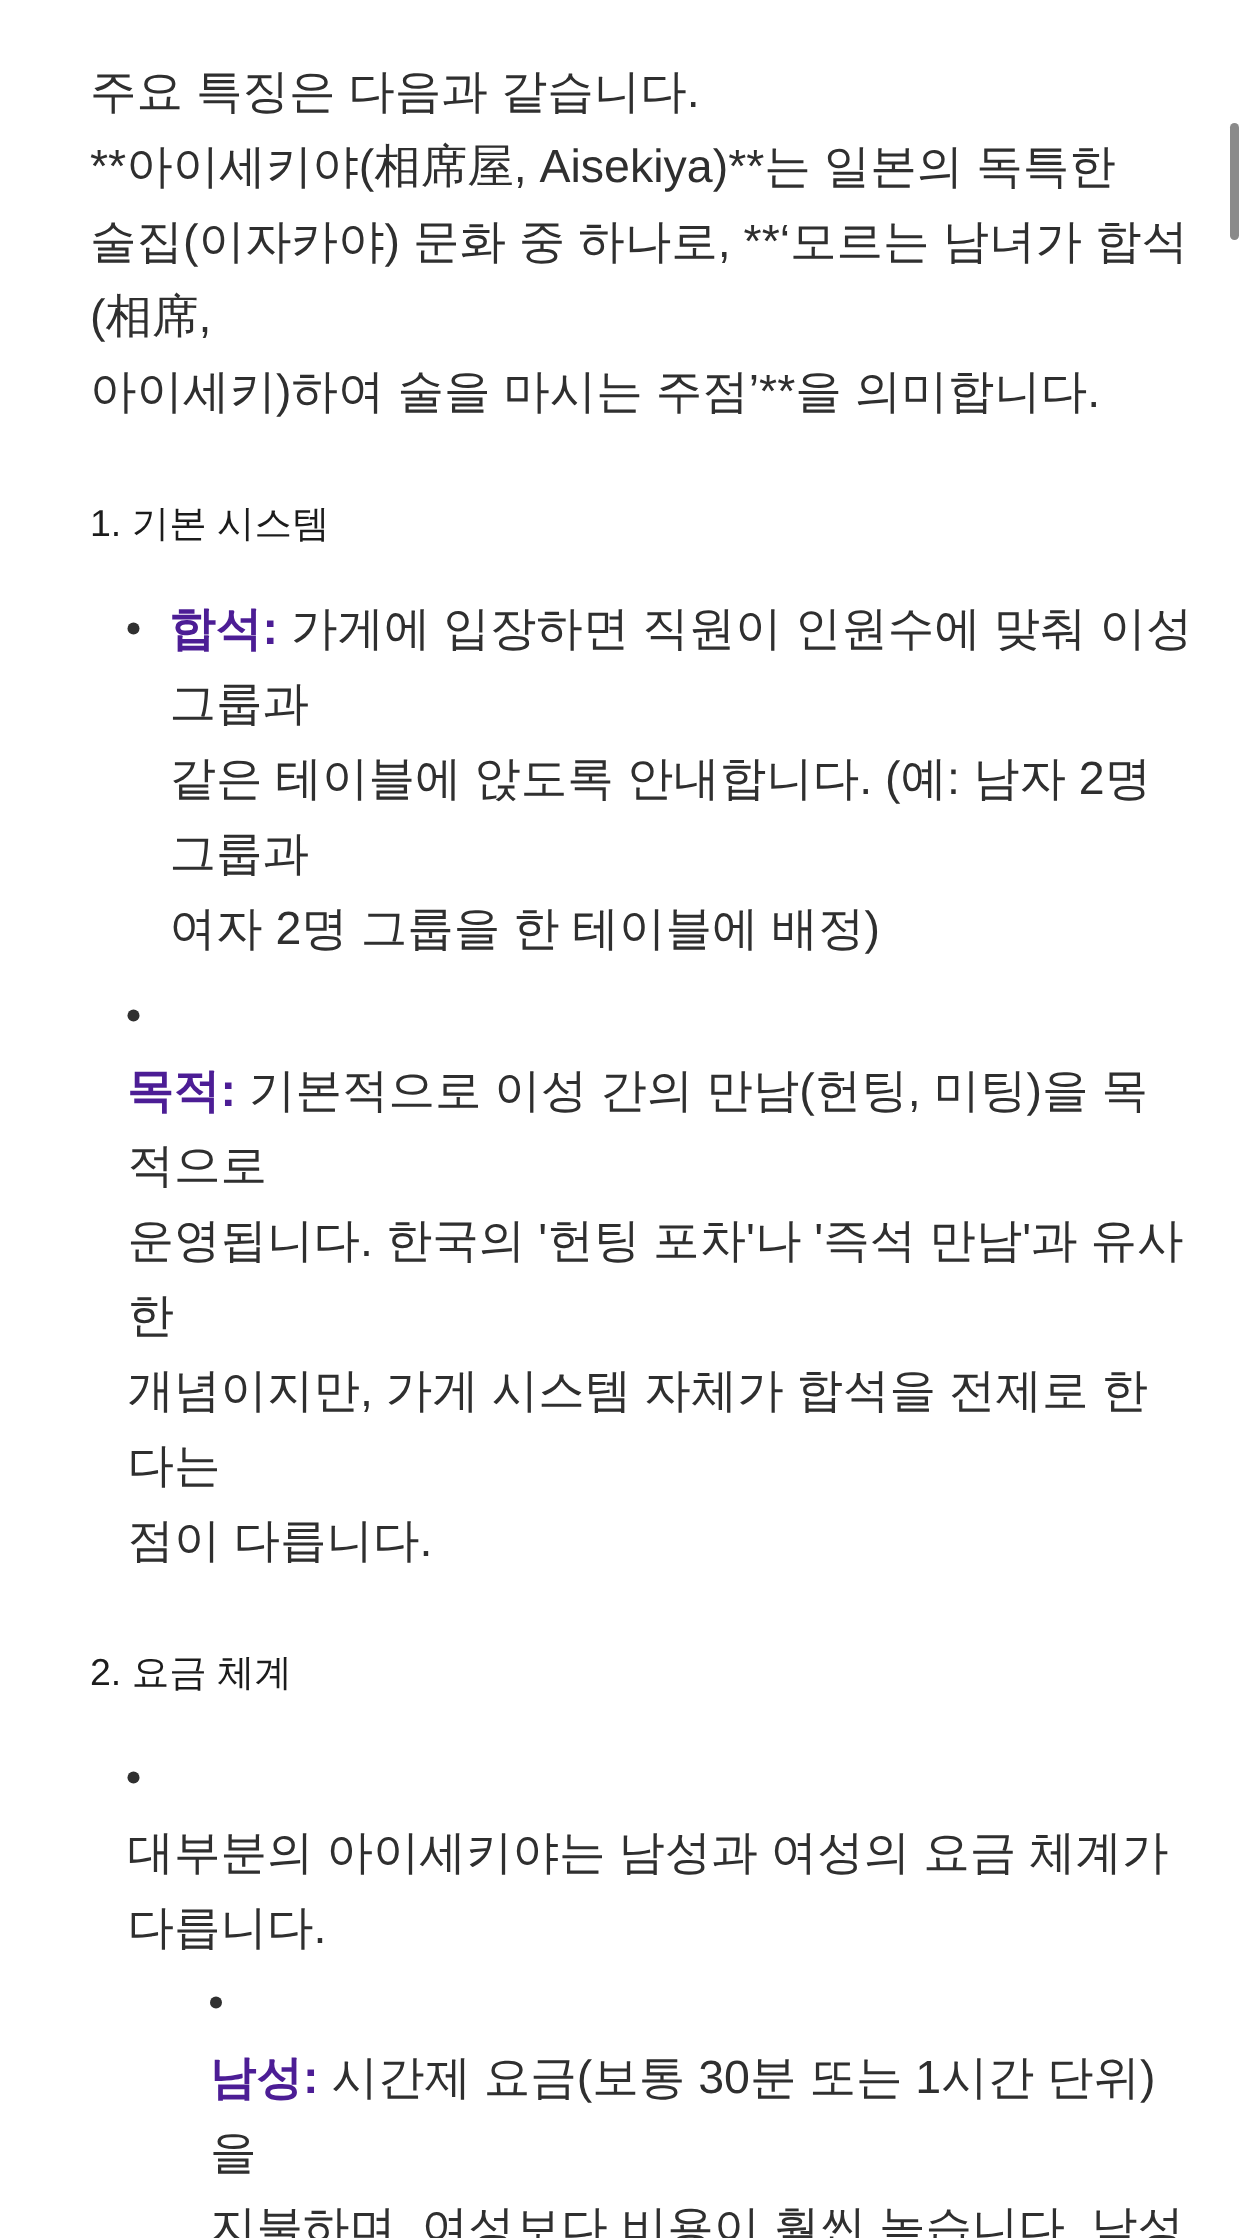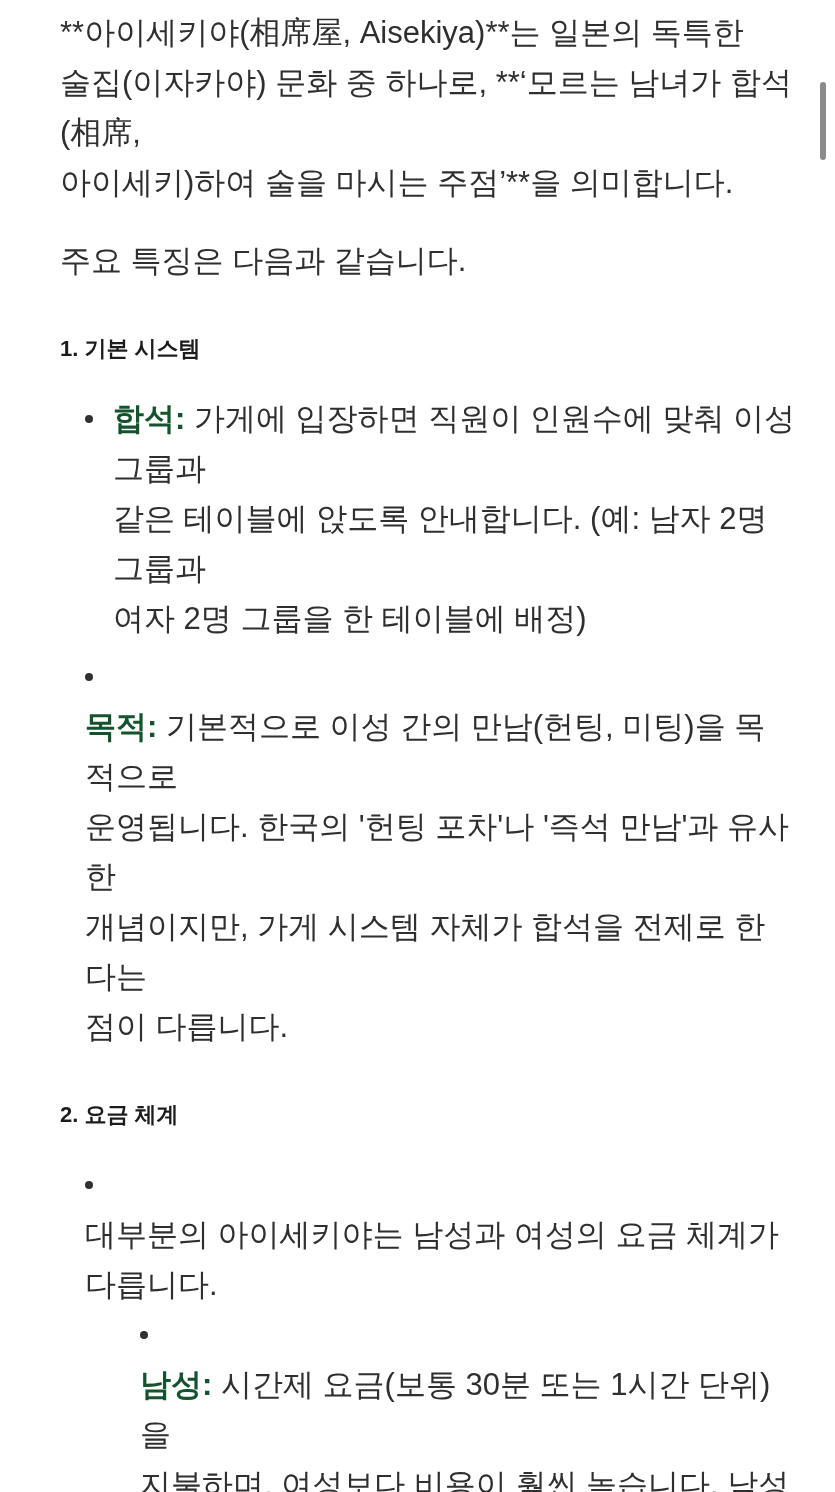--- a/index.html
+++ b/index.html
@@ -22,23 +22,23 @@
     margin: 0;
     font-size: 31px;
     line-height: 50px;
     white-space: pre-line;
   }
   .lead {
     margin-top: 28px;
   }
   .heading {
     margin: 40px 0 0 0;
-    font-size: 22px;
+    font-size: 25px;
     line-height: 46px;
-    font-weight: 700;
+    font-weight: 400;
     color: #1c1c1c;
   }
   .list {
     list-style: none;
     margin: 22px 0 0 0;
     padding: 0;
   }
   .list.level2 {
     margin-top: 0;
   }
@@ -69,42 +69,42 @@
     width: 8px;
     height: 8px;
     border-radius: 50%;
     background: #303030;
   }
   .txt {
     white-space: pre-line;
   }
   .txt b {
     font-weight: 700;
-    color: #14532d;
+    color: #4c1d95;
   }
   .scrollbar-thumb {
     position: absolute;
     top: 82px;
     right: 9px;
     width: 6px;
     height: 78px;
     border-radius: 3px;
     background: #8a8a8a;
   }
 </style>
 </head>
 <body>
 
 <main class="doc">
 
+  <p class="para lead">주요 특징은 다음과 같습니다.</p>
+
   <p class="para">**아이세키야(相席屋, Aisekiya)**는 일본의 독특한
 술집(이자카야) 문화 중 하나로, **‘모르는 남녀가 합석(相席,
 아이세키)하여 술을 마시는 주점’**을 의미합니다.</p>
-
-  <p class="para lead">주요 특징은 다음과 같습니다.</p>
 
   <h3 class="heading">1. 기본 시스템</h3>
   <ul class="list level1">
     <li class="item">
       <span class="dot"></span>
       <span class="txt"><b>합석:</b><span> 가게에 입장하면 직원이 인원수에 맞춰 이성 그룹과
 같은 테이블에 앉도록 안내합니다. (예: 남자 2명 그룹과
 여자 2명 그룹을 한 테이블에 배정)</span></span>
     </li>
     <li class="item">

